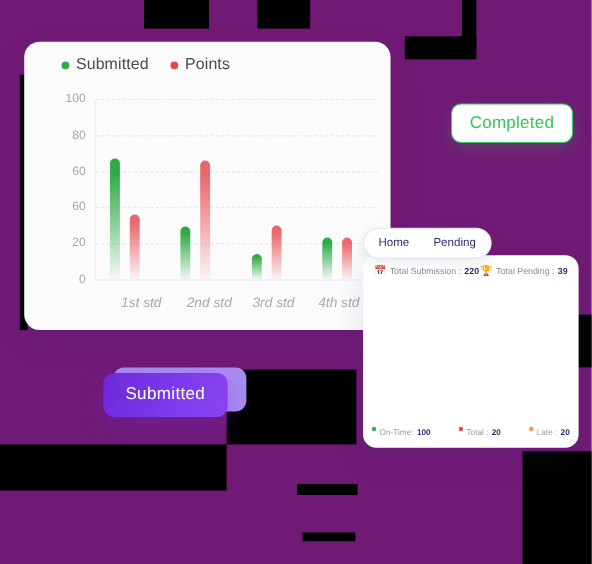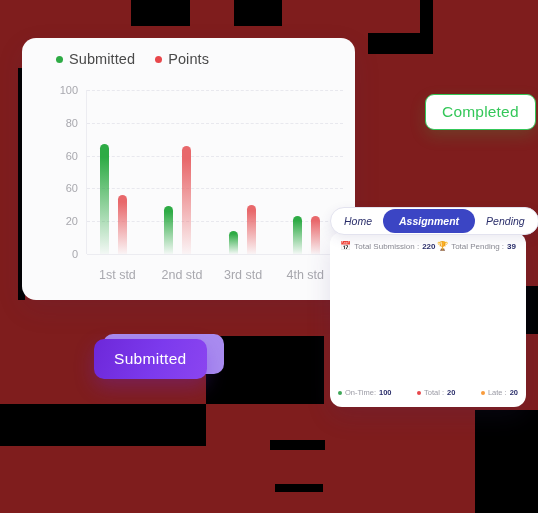--- a/index.html
+++ b/index.html
@@ -10,21 +10,21 @@
   body {
     width: 538px;
     height: 513px;
     font-family: "Liberation Sans", sans-serif;
     overflow: hidden;
   }
   #stage {
     position: relative;
     width: 538px;
     height: 513px;
-    background: #7f1d1d;
+    background: #701a75;
     overflow: hidden;
   }
 
   
   .artifact {
     position: absolute;
     background: #000000;
   }
 
   
@@ -116,24 +116,25 @@
     position: relative;
   }
   .bar.submitted {
     background: linear-gradient(to top, rgba(46,171,69,0.04), #2eab45 88%);
   }
   .bar.pending {
     background: linear-gradient(to top, rgba(232,71,75,0.04), #e8686b 88%);
   }
   #x-axis {
     position: absolute;
-    left: 71px;
+    left: 82px;
     right: 12px;
     bottom: 18px;
     display: flex;
+    font-style: italic;
   }
   .x-tick {
     flex: 1 1 0;
     font-size: 12.5px;
     color: #a8a8ae;
     text-align: left;
     padding-left: 6px;
     box-sizing: border-box;
   }
 
@@ -144,21 +145,20 @@
     top: 94px;
     padding: 8px 16px;
     background: #ffffff;
     border: 1.6px solid #34c759;
     border-radius: 9px;
     color: #34c759;
     font-size: 15.5px;
     letter-spacing: .2px;
     box-shadow: 0 6px 16px rgba(52,199,89,0.18);
     white-space: nowrap;
-    margin-left: 15px;
   }
 
   
   #submitted-btn-wrap {
     position: absolute;
     left: 94px;
     top: 339px;
   }
   #submitted-btn-shadow {
     position: absolute;
@@ -204,21 +204,20 @@
     top: 207px;
     height: 26px;
     display: flex;
     align-items: center;
     background: #ffffff;
     border: 1px solid #e3e3ef;
     border-radius: 14px;
     padding: 0 2px;
     box-shadow: 0 4px 12px rgba(60,50,120,0.10);
     z-index: 6;
-    font-style: italic;
   }
   .nav-pill {
     font-size: 10.5px;
     color: #2b2f6b;
     padding: 5px 11px;
     border-radius: 12px;
     white-space: nowrap;
   }
   .nav-pill.active {
     background: #3b45c4;
@@ -308,21 +307,21 @@
     bottom: 10px;
     display: flex;
     align-items: center;
     justify-content: space-between;
     font-size: 7.5px;
     color: #9a9aa4;
     white-space: nowrap;
   }
   .dlegend {
     display: flex;
-    align-items: center;
+    align-items: flex-start;
     gap: 3px;
   }
   .dlegend .val { color: #2b2f6b; font-weight: bold; }
   .ddot {
     width: 4px; height: 4px;
     border-radius: 50%;
     display: inline-block;
   }
   .ddot.ontime { background: #3ea758; }
   .ddot.missed { background: #e8474b; }
@@ -408,21 +407,20 @@
   <div id="completed-pill">Completed</div>
 
   <div id="submitted-btn-wrap">
     <div id="submitted-btn-shadow"></div>
     <div id="submitted-btn">Submitted</div>
   </div>
 
 
   <div id="nav-pills">
       <div class="nav-pill">Home</div>
-      <div class="nav-pill active">Assignment</div>
       <div class="nav-pill">Pending</div>
     </div>
 
   <div id="donut-card">
 
     <div id="donut-stats">
       <div class="stat">
         <span class="stat-icon submission">📅</span>
         <span>Total Submission :</span>
         <span class="val">220</span>

